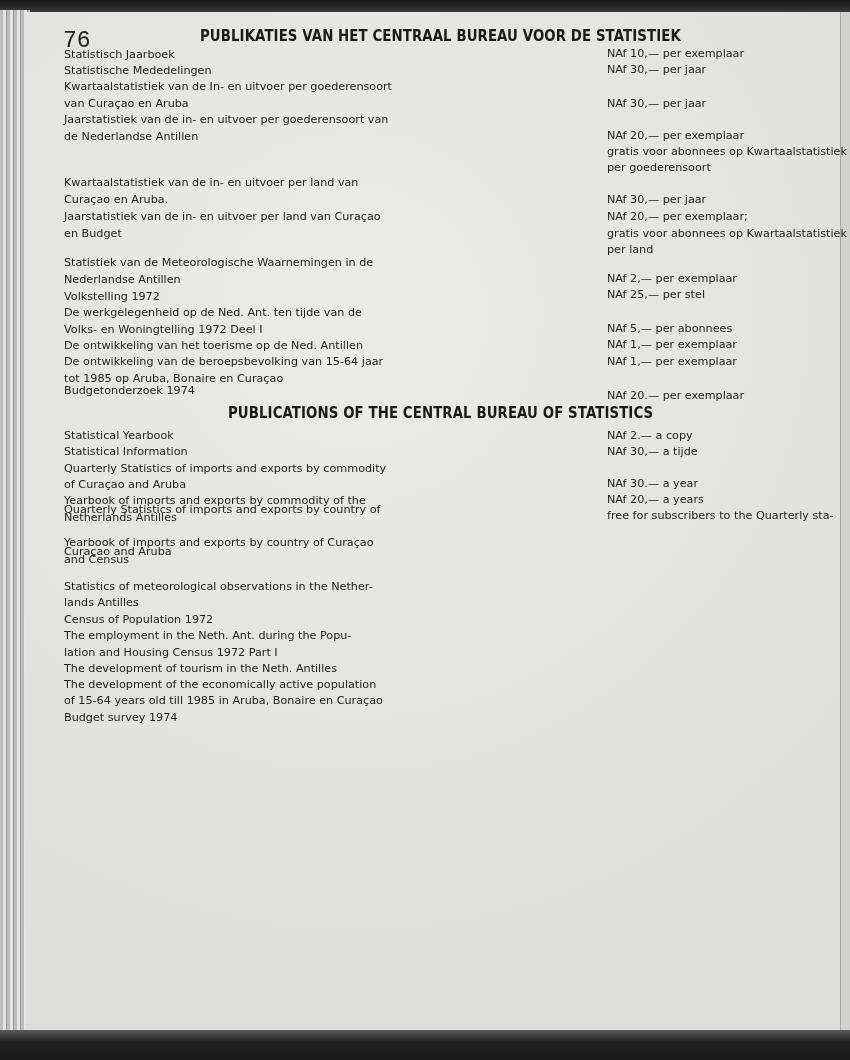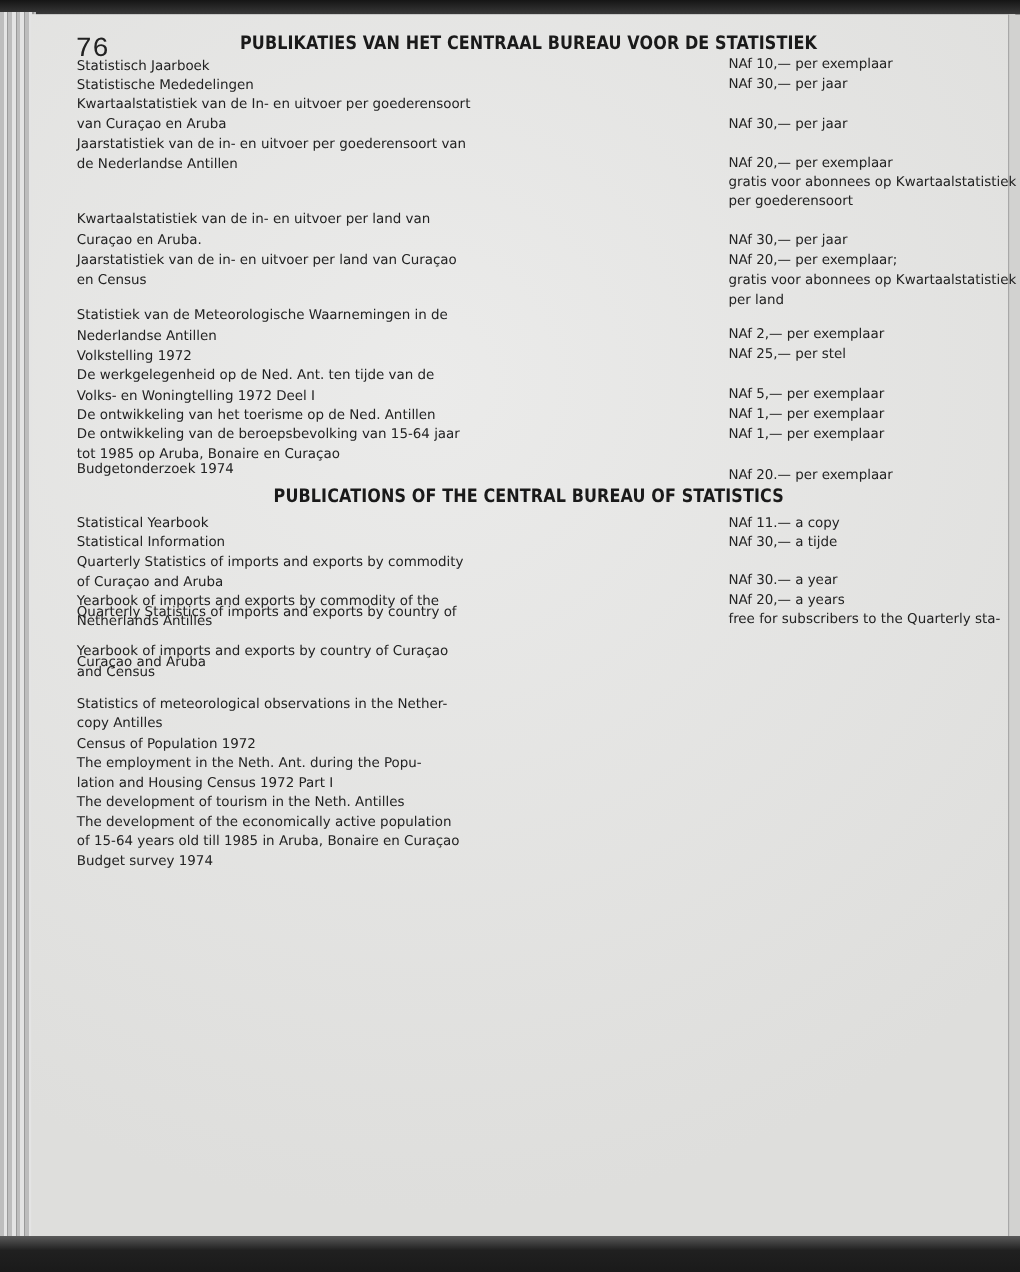--- a/index.html
+++ b/index.html
@@ -62,21 +62,21 @@
 
 <div class="line left" style="top:47px">Statistisch Jaarboek</div>
 <div class="line left" style="top:63px">Statistische Mededelingen</div>
 <div class="line left" style="top:79px">Kwartaalstatistiek van de In- en uitvoer per goederensoort</div>
 <div class="line left" style="top:96px">van Curaçao en Aruba</div>
 <div class="line left" style="top:112px">Jaarstatistiek van de in- en uitvoer per goederensoort van</div>
 <div class="line left" style="top:129px">de Nederlandse Antillen</div>
 <div class="line left" style="top:175px">Kwartaalstatistiek van de in- en uitvoer per land van</div>
 <div class="line left" style="top:192px">Curaçao en Aruba.</div>
 <div class="line left" style="top:209px">Jaarstatistiek van de in- en uitvoer per land van Curaçao</div>
-<div class="line left" style="top:226px">en Census</div>
+<div class="line left" style="top:226px">en Budget</div>
 <div class="line left" style="top:255px">Statistiek van de Meteorologische Waarnemingen in de</div>
 <div class="line left" style="top:272px">Nederlandse Antillen</div>
 <div class="line left" style="top:289px">Volkstelling 1972</div>
 <div class="line left" style="top:305px">De werkgelegenheid op de Ned. Ant. ten tijde van de</div>
 <div class="line left" style="top:322px">Volks- en Woningtelling 1972 Deel I</div>
 <div class="line left" style="top:338px">De ontwikkeling van het toerisme op de Ned. Antillen</div>
 <div class="line left" style="top:354px">De ontwikkeling van de beroepsbevolking van 15-64 jaar</div>
 <div class="line left" style="top:371px">tot 1985 op Aruba, Bonaire en Curaçao</div>
 <div class="line left" style="top:383px">Budgetonderzoek 1974</div>
 
@@ -85,46 +85,46 @@
 <div class="line price" style="top:96px">NAf 30,— per jaar</div>
 <div class="line price" style="top:128px">NAf 20,— per exemplaar</div>
 <div class="line price" style="top:144px">gratis voor abonnees op Kwartaalstatistiek</div>
 <div class="line price" style="top:160px">per goederensoort</div>
 <div class="line price" style="top:192px">NAf 30,— per jaar</div>
 <div class="line price" style="top:209px">NAf 20,— per exemplaar;</div>
 <div class="line price" style="top:226px">gratis voor abonnees op Kwartaalstatistiek</div>
 <div class="line price" style="top:242px">per land</div>
 <div class="line price" style="top:271px">NAf  2,— per exemplaar</div>
 <div class="line price" style="top:287px">NAf 25,— per stel</div>
-<div class="line price" style="top:321px">NAf  5,— per exemplaar</div>
+<div class="line price" style="top:321px">NAf  5,— per abonnees</div>
 <div class="line price" style="top:337px">NAf  1,— per exemplaar</div>
 <div class="line price" style="top:354px">NAf  1,— per exemplaar</div>
 <div class="line price" style="top:388px">NAf 20.— per exemplaar</div>
 
 <div class="section-title" style="left:228px; top:404px;">PUBLICATIONS OF THE CENTRAL BUREAU OF STATISTICS</div>
 
 <div class="line left" style="top:428px">Statistical Yearbook</div>
 <div class="line left" style="top:444px">Statistical Information</div>
 <div class="line left" style="top:461px">Quarterly Statistics of imports and exports by commodity</div>
 <div class="line left" style="top:477px">of Curaçao and Aruba</div>
 <div class="line left" style="top:493px">Yearbook of imports and exports by commodity of the</div>
 <div class="line left" style="top:510px">Netherlands Antilles</div>
 
 <div class="line left" style="top:502px">Quarterly Statistics of imports and exports by country of</div>
 <div class="line left" style="top:544px">Curaçao and Aruba</div>
 <div class="line left" style="top:535px">Yearbook of imports and exports by country of Curaçao</div>
 <div class="line left" style="top:552px">and Census</div>
 <div class="line left" style="top:579px">Statistics of meteorological observations in the Nether-</div>
-<div class="line left" style="top:595px">copy Antilles</div>
+<div class="line left" style="top:595px">lands Antilles</div>
 <div class="line left" style="top:612px">Census of Population 1972</div>
 <div class="line left" style="top:628px">The employment in the Neth. Ant. during the Popu-</div>
 <div class="line left" style="top:645px">lation and Housing Census 1972 Part I</div>
 <div class="line left" style="top:661px">The development of tourism in the Neth. Antilles</div>
 <div class="line left" style="top:677px">The development of the economically active population</div>
 <div class="line left" style="top:693px">of 15-64 years old till 1985 in Aruba, Bonaire en Curaçao</div>
 <div class="line left" style="top:710px">Budget survey 1974</div>
 
-<div class="line price" style="top:428px">NAf 11.— a copy</div>
+<div class="line price" style="top:428px">NAf 2.— a copy</div>
 <div class="line price" style="top:444px">NAf 30,— a tijde</div>
 <div class="line price" style="top:476px">NAf 30.— a year</div>
 <div class="line price" style="top:492px">NAf 20,— a years</div>
 
 <div class="line price" style="top:508px">free for subscribers to the Quarterly sta-</div>
 
 </body></html>

